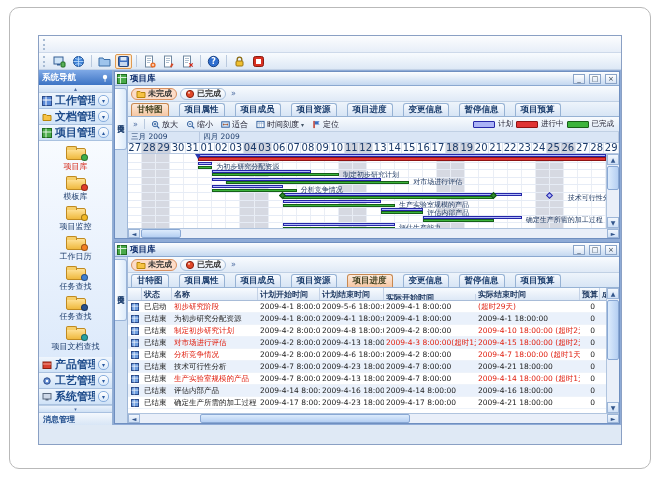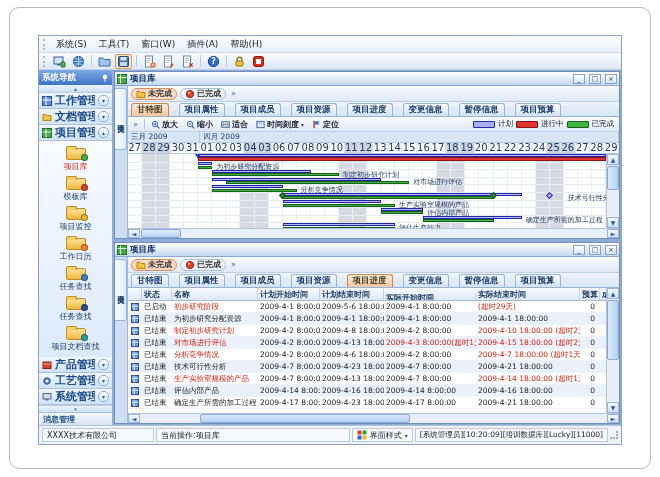--- a/index.html
+++ b/index.html
@@ -117,27 +117,20 @@
 </style>
 </head>
 <body>
 
 <div class="page-frame"></div>
 
 <div class="app">
 
   <div class="menubar">
     <span class="grip"></span>
-    <span id="menu-items" style="display:flex;">
-        <span class="menu-item">系统(S)</span>
-        <span class="menu-item">工具(T)</span>
-        <span class="menu-item">窗口(W)</span>
-        <span class="menu-item">插件(A)</span>
-        <span class="menu-item">帮助(H)</span>
-      </span>
   </div>
 
   <div class="maintoolbar">
     <span class="grip"></span>
     <span id="toolbar-icons" style="display:flex;align-items:center;">
         <span class="tbtn">
           <svg width="13" height="13" viewBox="0 0 13 13">
             <rect x="1" y="2" width="9" height="7" fill="#cfe4f7" stroke="#345f94"></rect>
             <rect x="4" y="9" width="3" height="1.5" fill="#345f94"></rect>
             <rect x="8" y="7" width="4" height="5" rx="1" fill="#58b058" stroke="#1e6c1e"></rect>
@@ -380,21 +373,21 @@
               <span class="tab">项目成员</span>
               <span class="tab">项目资源</span>
               <span class="tab">项目进度</span>
               <span class="tab">变更信息</span>
               <span class="tab">暂停信息</span>
               <span class="tab">项目预算</span>
             </div>
           <div class="ganttbar">
             <span class="chev">»</span>
             <span class="vsep"></span>
-            <span id="gantt-tools" style="display:flex;align-items:center;gap:4px;font-weight:bold;">
+            <span id="gantt-tools" style="display:flex;align-items:center;gap:4px;">
                 <span class="tool-btn">
                   <span class="ticon">
                     <svg width="9" height="9" viewBox="0 0 10 10">
                       <circle cx="4.5" cy="4.5" r="3" fill="#eef5fd" stroke="#2a5a9a"></circle>
                       <path d="M3 4.5h3M4.5 3v3" stroke="#2a5a9a"></path>
                       <path d="M6.8 6.8L9.2 9.2" stroke="#2a5a9a" stroke-width="1.2"></path>
                     </svg>
                   </span>
                   <span>放大</span>
                 </span>
@@ -826,32 +819,14 @@
                 <div class="hthumb table"></div>
               </div>
             <div class="hbtn">►</div>
           </div>
         </div>
       </div>
     </div>
 
   </div>
 
-  <div class="statusbar">
-    <span class="seg s1">XXXX技术有限公司</span>
-    <span class="seg s2">当前操作:项目库</span>
-    <span class="seg s3">
-      <span class="sicon">
-          <svg width="10" height="10" viewBox="0 0 10 10">
-            <rect x="0.5" y="0.5" width="4" height="4" fill="#e23a2e"></rect>
-            <rect x="5.5" y="0.5" width="4" height="4" fill="#35a635"></rect>
-            <rect x="0.5" y="5.5" width="4" height="4" fill="#2a62c8"></rect>
-            <rect x="5.5" y="5.5" width="4" height="4" fill="#f2b824"></rect>
-          </svg>
-        </span>
-      <span>界面样式</span>
-      <span class="dd">▾</span>
-    </span>
-    <span class="seg s4">[系统管理员][10:20:09][培训数据库][Lucky][11000]</span>
-    <span class="sgrip"></span>
-  </div>
 
 </div>
 
 </body></html>

